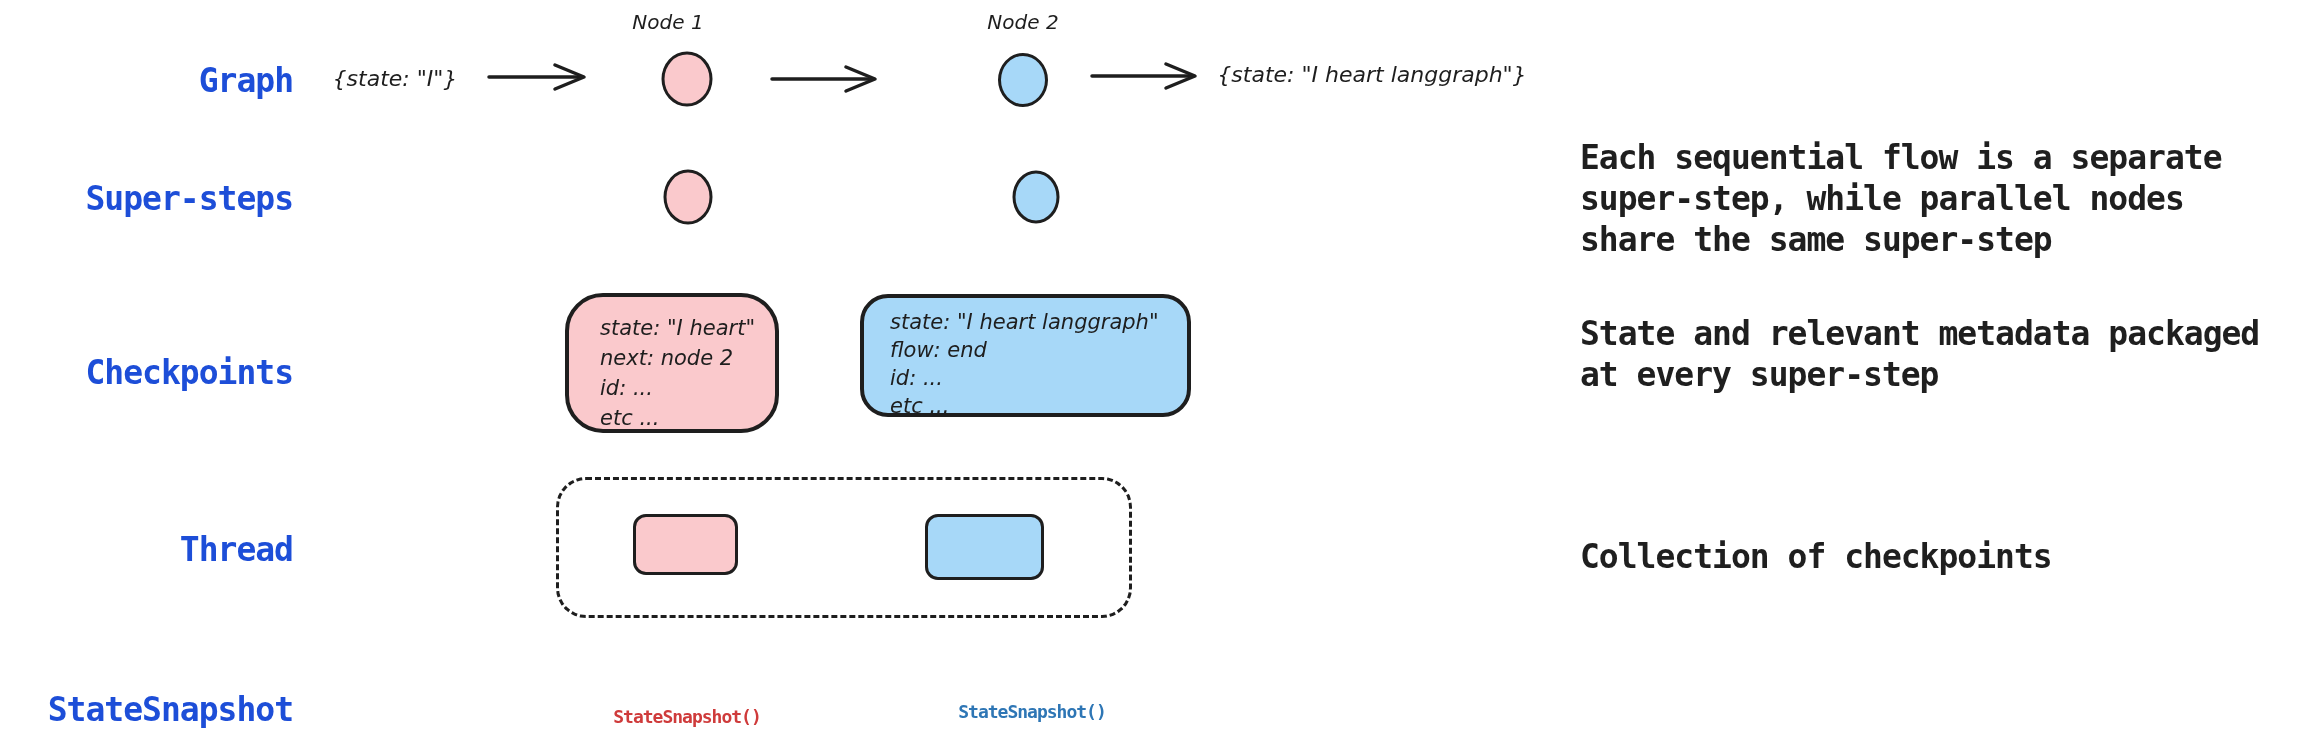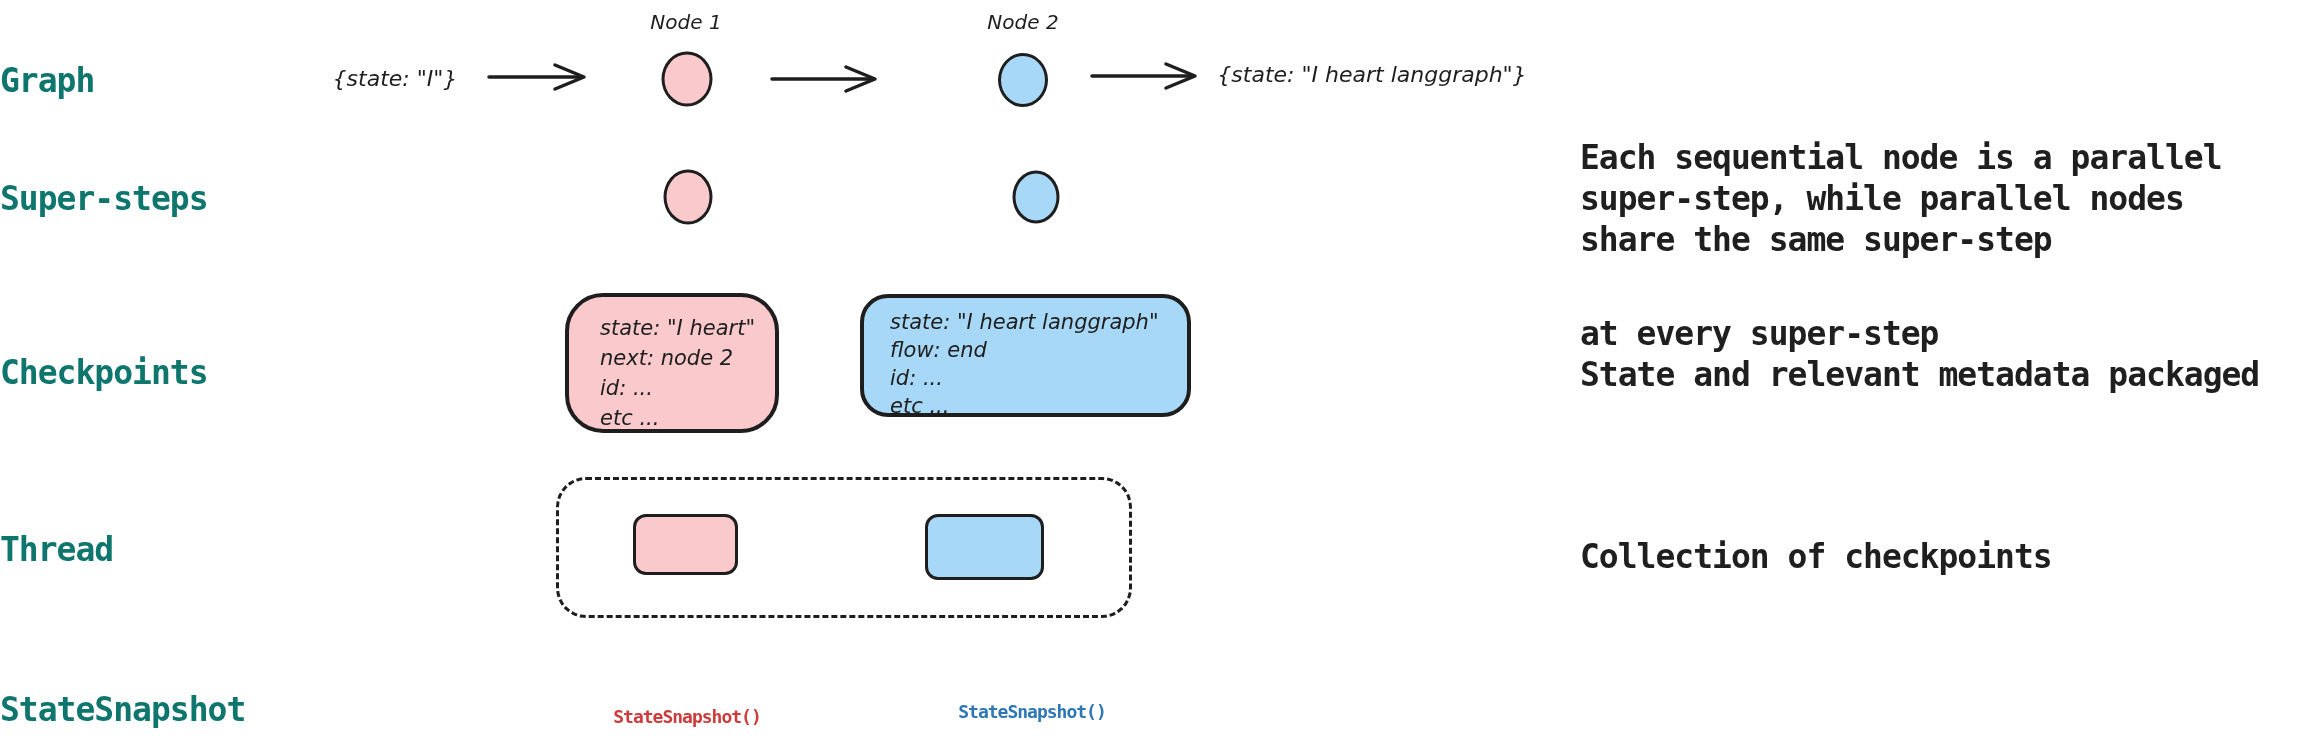--- a/index.html
+++ b/index.html
@@ -10,26 +10,27 @@
     background: #ffffff;
     overflow: hidden;
     font-family: "DejaVu Sans Mono", monospace;
     color: #1f1f1f;
   }
   
   .row-label {
     position: absolute;
     left: 0;
     width: 293px;
+    text-align: right;
     transform: translateY(-50%);
     font-family: "DejaVu Sans Mono", monospace;
     font-weight: 700;
     font-size: 33px;
     letter-spacing: -1px;
-    color: #0f766e;
+    color: #1d4ed8;
     white-space: nowrap;
   }
   
   .desc {
     position: absolute;
     left: 1580px;
     transform: translateY(-50%);
     font-family: "DejaVu Sans Mono", monospace;
     font-weight: 700;
     font-size: 33px;
@@ -131,21 +132,21 @@
   <div class="row-label" style="top:549px">Thread</div>
   <div class="row-label" style="top:709px">StateSnapshot</div>
 
   <div class="hand centered state-text" style="left:395px; top:78px">{state: "I"}</div>
 
   <svg class="arrow" style="left:487px; top:77px" width="100" height="34" viewBox="0 0 100 34">
     <line x1="2" y1="17" x2="94" y2="17" stroke="#1e1e1e" stroke-width="3.5" stroke-linecap="round"></line>
     <polyline points="68,5 97,17 68,29" fill="none" stroke="#1e1e1e" stroke-width="3.5" stroke-linecap="round" stroke-linejoin="round"></polyline>
   </svg>
 
-  <div class="hand centered node-label" style="left:686px; top:22px">Node 1</div>
+  <div class="hand centered node-label" style="left:668px; top:22px">Node 1</div>
   <div class="circle pink-fill" style="left:687px; top:79px; width:51px; height:55px"></div>
 
   <svg class="arrow" style="left:770px; top:79px" width="108" height="34" viewBox="0 0 108 34">
     <line x1="2" y1="17" x2="102" y2="17" stroke="#1e1e1e" stroke-width="3.5" stroke-linecap="round"></line>
     <polyline points="76,5 105,17 76,29" fill="none" stroke="#1e1e1e" stroke-width="3.5" stroke-linecap="round" stroke-linejoin="round"></polyline>
   </svg>
 
   <div class="hand centered node-label" style="left:1023px; top:22px">Node 2</div>
   <div class="circle blue-fill" style="left:1023px; top:80px; width:50px; height:54px"></div>
 
@@ -154,42 +155,42 @@
     <polyline points="76,5 105,17 76,29" fill="none" stroke="#1e1e1e" stroke-width="3.5" stroke-linecap="round" stroke-linejoin="round"></polyline>
   </svg>
 
   <div class="hand centered state-text" style="left:1372px; top:74px">{state: "I heart langgraph"}</div>
 
 
   <div class="circle pink-fill" style="left:688px; top:197px; width:49px; height:55px"></div>
   <div class="circle blue-fill" style="left:1036px; top:197px; width:47px; height:53px"></div>
 
   <div class="desc" style="top:198px">
-    <div>Each sequential node is a parallel</div>
+    <div>Each sequential flow is a separate</div>
     <div>super-step, while parallel nodes</div>
     <div>share the same super-step</div>
   </div>
 
   <div class="chk-box chk-pink">
     <div class="chk-line">state: "I heart"</div>
     <div class="chk-line">next: node 2</div>
     <div class="chk-line">id: ...</div>
     <div class="chk-line">etc ...</div>
   </div>
 
   <div class="chk-box chk-blue">
     <div class="chk-line">state: "I heart langgraph"</div>
     <div class="chk-line">flow: end</div>
     <div class="chk-line">id: ...</div>
     <div class="chk-line">etc ...</div>
   </div>
 
   <div class="desc" style="top:354px">
+    <div>State and relevant metadata packaged</div>
     <div>at every super-step</div>
-    <div>State and relevant metadata packaged</div>
   </div>
 
   <div class="thread-box"></div>
   <div class="thread-chip pink-chip pink-fill"></div>
   <div class="thread-chip blue-chip blue-fill"></div>
 
   <div class="desc" style="top:556px">Collection of checkpoints</div>
 
   <div class="snapshot-call red-call" style="left:687px; top:716px">StateSnapshot()</div>
   <div class="snapshot-call blue-call" style="left:1032px; top:711px">StateSnapshot()</div>

